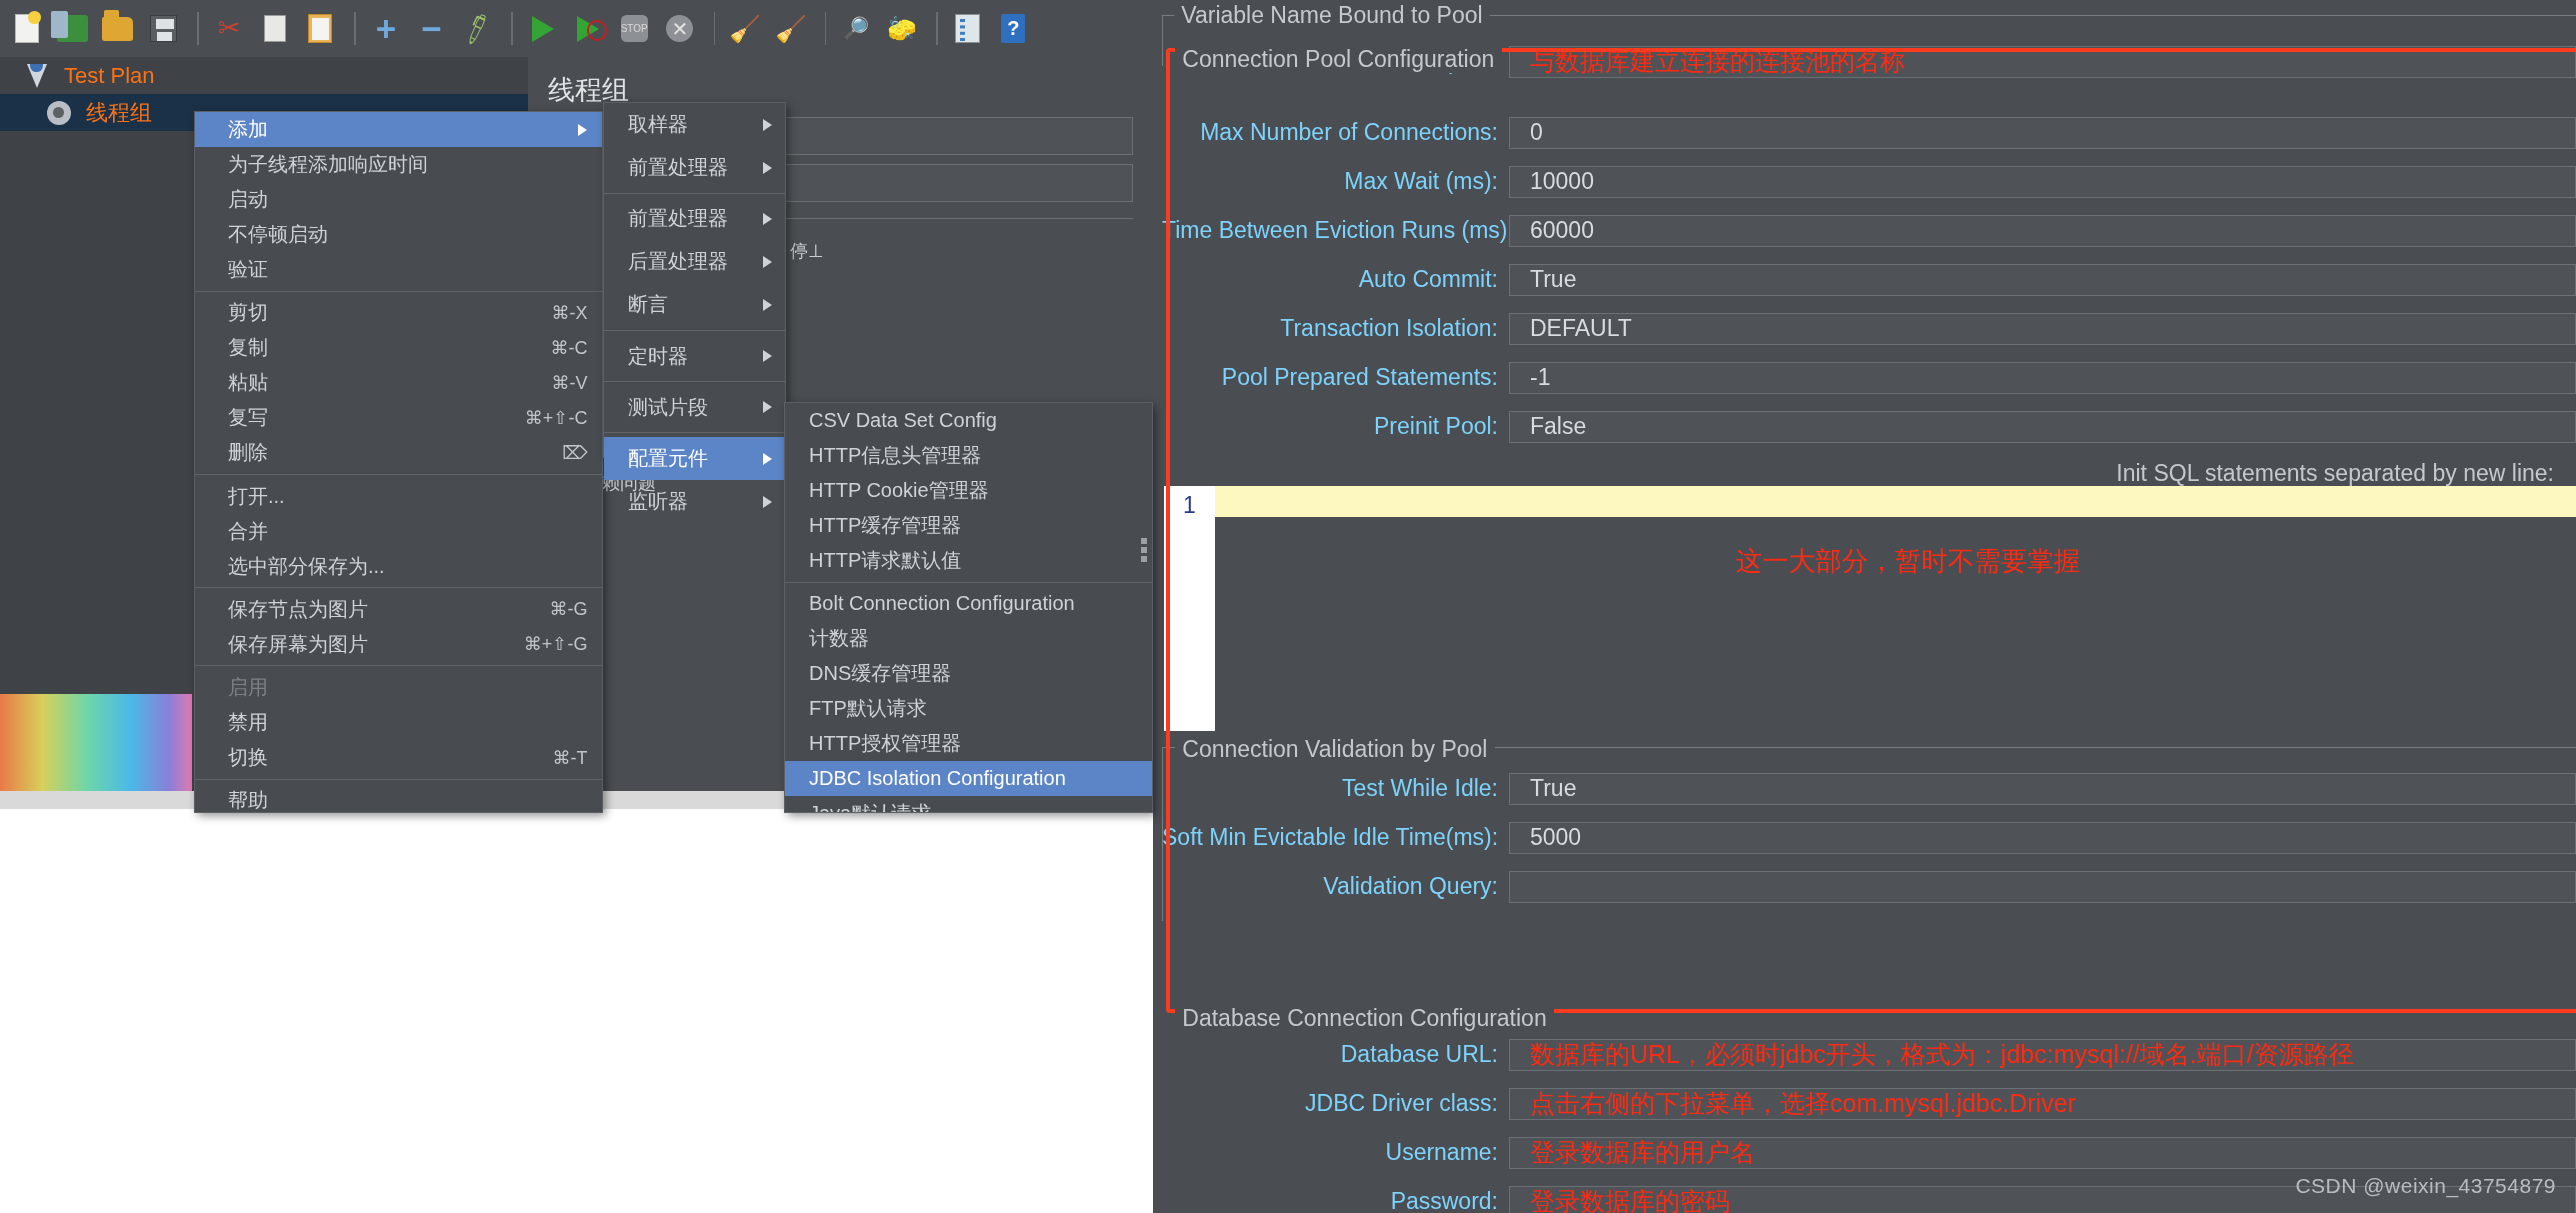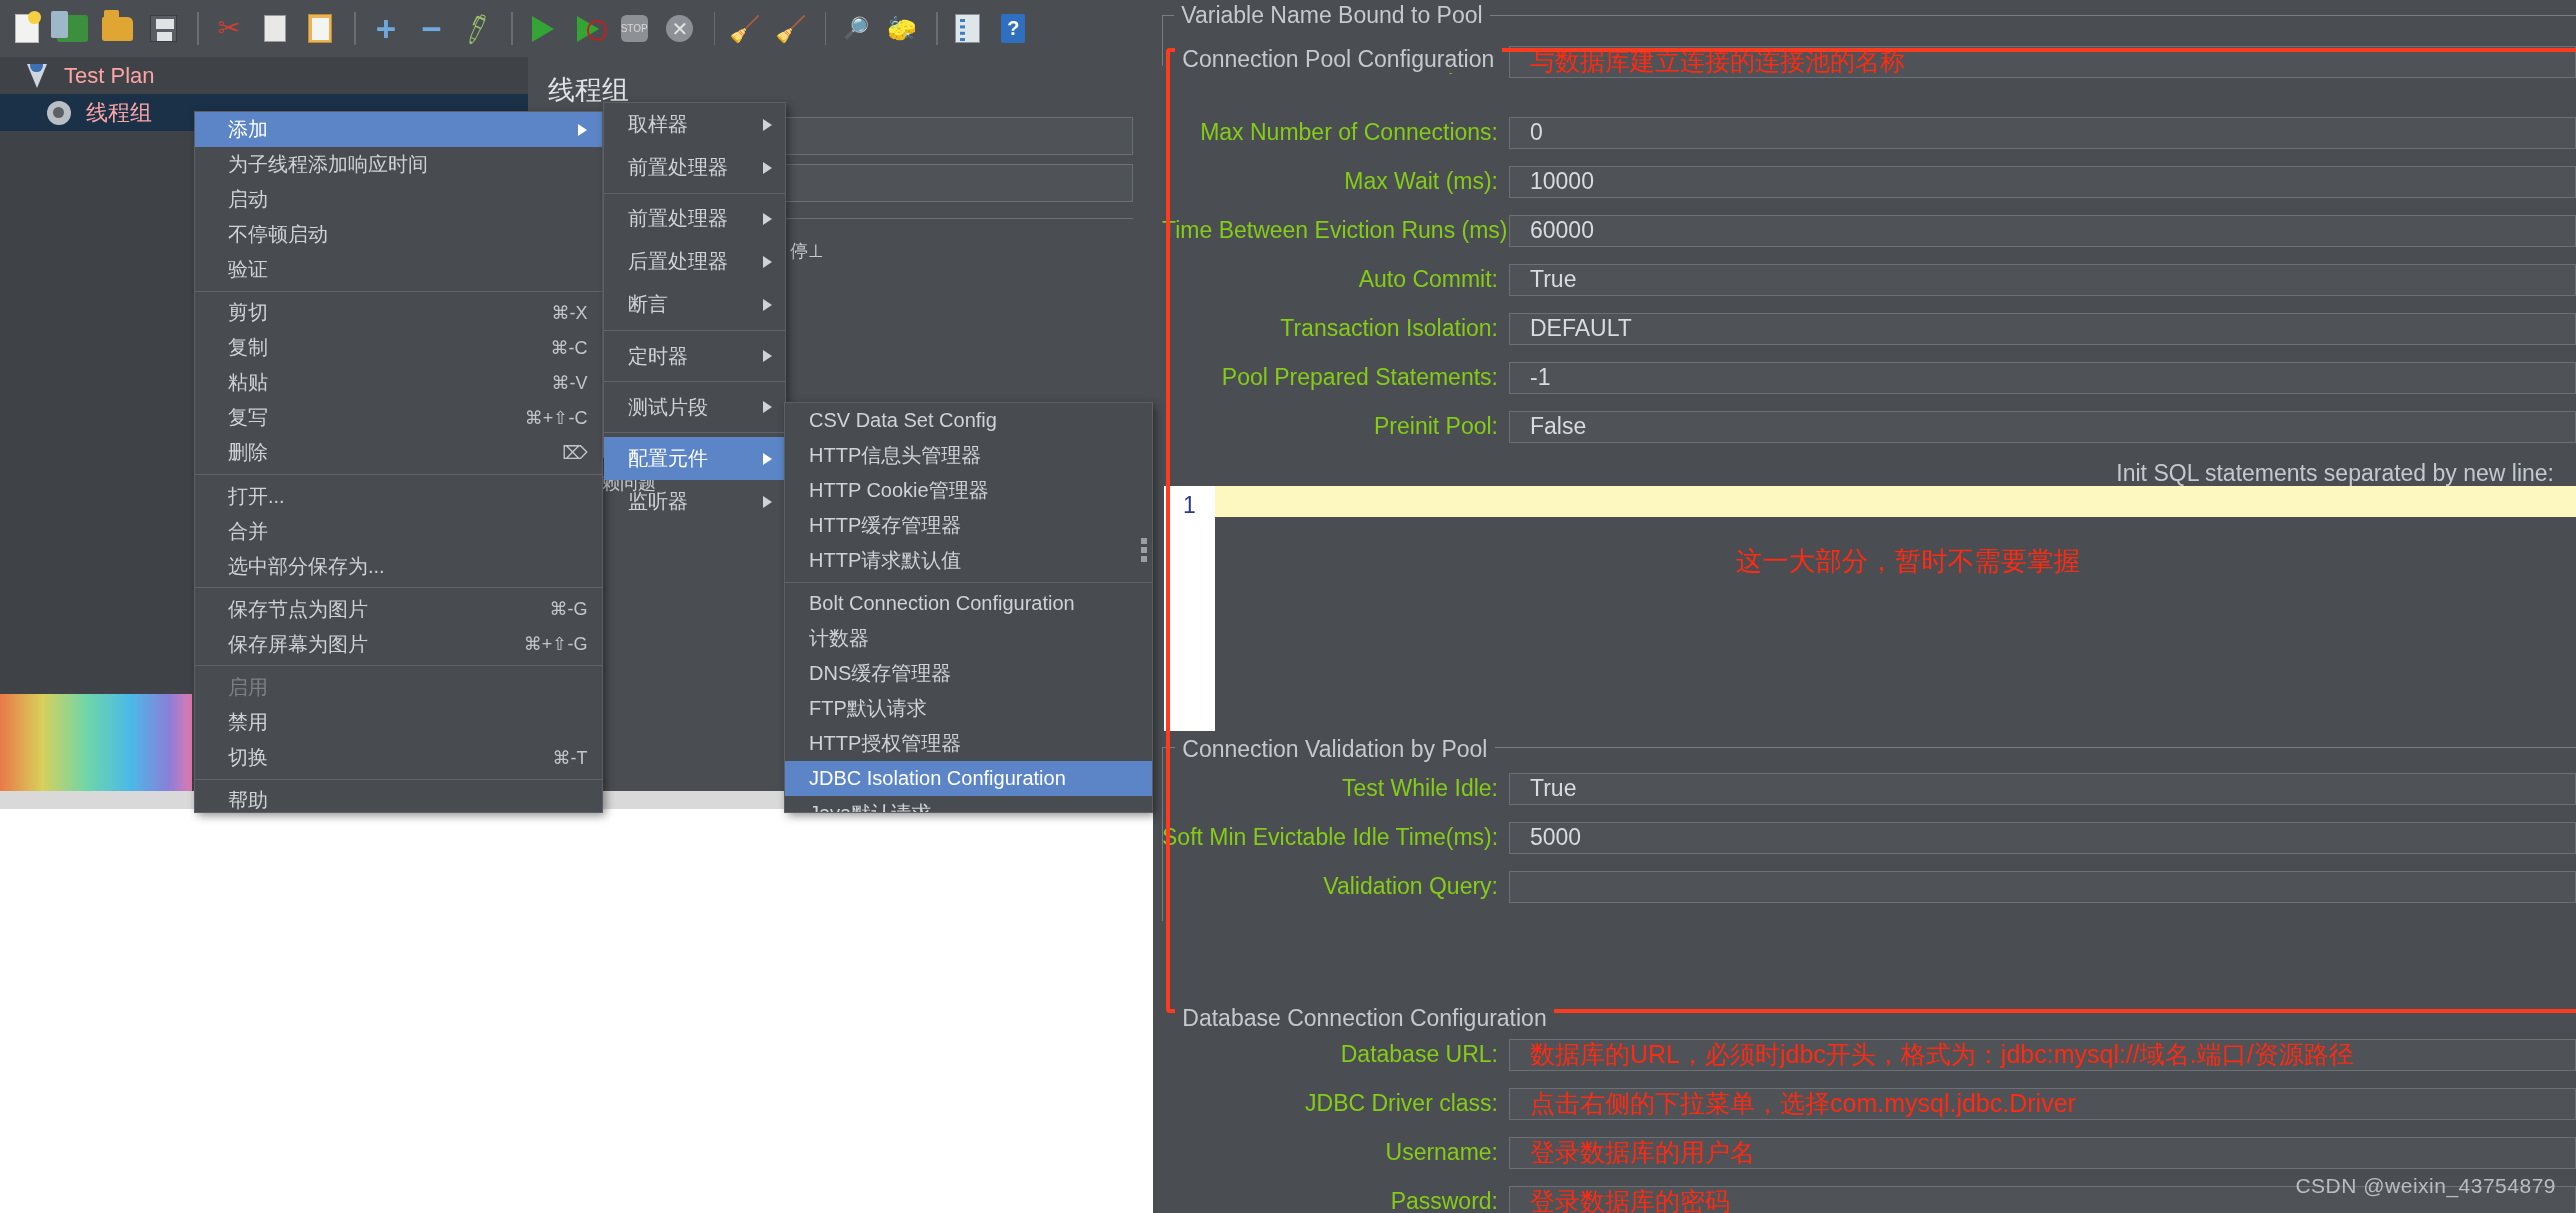--- a/index.html
+++ b/index.html
@@ -51,21 +51,21 @@
   .g-shut{width:27px;height:27px;border-radius:50%;background:#8d9196;display:flex;align-items:center;justify-content:center;color:#e2e2e0;font-size:20px;}
   .g-broom{font-size:25.6px;color:#9fb060;}
   .g-search{font-size:22px;}
   .g-clear{font-size:24px;color:#e0c030;}
   .g-log{width:25.6px;height:29px;background:#dfe6ea;border:0.9px solid #8a9098;position:relative;}
   .g-log:after{content:'';position:absolute;left:3.7px;top:3.7px;width:5.5px;height:3.7px;background:#3b7ec2;box-shadow:0 6.4px 0 #3b7ec2, 0 12.8px 0 #3b7ec2, 0 19px 0 #3b7ec2;}
   .g-help{width:24px;height:29px;background:#2f6fbf;color:#fff;display:flex;align-items:center;justify-content:center;font-size:20px;font-weight:bold;border-radius:1.8px;}
 
   
   #tree-panel { position:absolute; left:0; top:57px; width:528px; height:753px; background:#3f4347; }
-  .tree-row { display:flex; align-items:center; height:37px; padding-left:20px; color:#fca5a5; font-size:22px; }
+  .tree-row { display:flex; align-items:center; height:37px; padding-left:20px; color:#f97316; font-size:22px; }
   .tree-row.selected { background:#1b3148; }
   .tree-row .ticon { width:33px; height:27px; margin-right:11px; display:flex; align-items:center; justify-content:center; }
   .flask { width:0;height:0;border-left:10px solid transparent;border-right:10px solid transparent;border-top:24px solid #cfd6dd;position:relative;}
   .flask:after{content:'';position:absolute;left:-6.4px;top:-24px;width:12.8px;height:8.2px;background:#3d70b2;border-radius:0 0 6.4px 6.4px;}
   .gear { width:24px;height:24px;border-radius:50%;background:#b9bfc5;position:relative;}
   .gear:after{content:'';position:absolute;left:6.4px;top:6.4px;width:11px;height:11px;border-radius:50%;background:#5c6166;}
 
   
   #work-area { position:absolute; left:528px; top:57px; width:625px; height:753px; background:#4a4e52; }
   #work-title { color:#dfe3e6; font-size:27px; padding:14.6px 0 0 20px; }
@@ -112,21 +112,21 @@
   .scroll-dots i { display:block; width:5.5px; height:5.5px; background:#9aa0a6; margin-bottom:3.7px; }
 
   
   #jdbc-panel {
     position:absolute; left:1153px; top:0; width:1423px; height:1213px;
     background:#4a4e52; overflow:hidden;
   }
   .grp-title { position:absolute; color:#c5c9cd; font-size:23px; background:#4a4e52; padding:0 7.3px; }
 
   .row { display:flex; align-items:center; height:49px; margin-top:0; }
-  .row .lab { width:347px; text-align:right; padding-right:11px; color:#84cc16; font-size:23px; white-space:nowrap; }
+  .row .lab { width:347px; text-align:right; padding-right:11px; color:#7dd3fc; font-size:23px; white-space:nowrap; }
   .row .fld { flex:1; height:32px; background:#4f5357; border:0.9px solid #6b7075;
               display:flex; align-items:center; padding-left:20px;
               color:#d8dce0; font-size:23px; }
   .row .fld.ann { color:#ff2a12; font-size:25px; }
 
   .red-box { position:absolute; border:4.6px solid #ff3b1f; border-radius:3.7px; pointer-events:none; z-index:20; }
 
   .annot { color:#ff2a12; font-size:26.5px; white-space:nowrap; }
 
   

